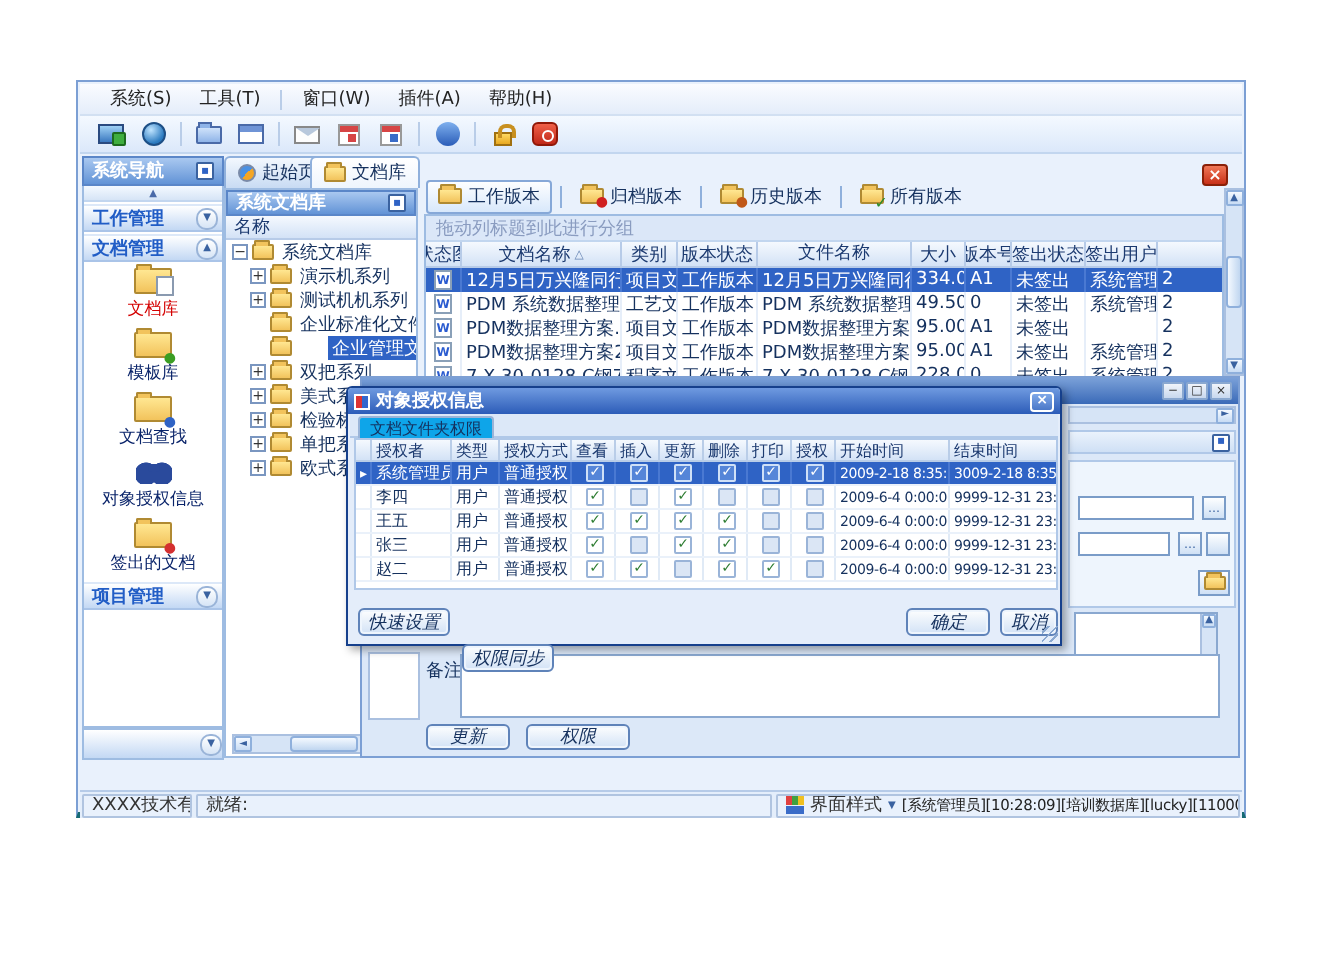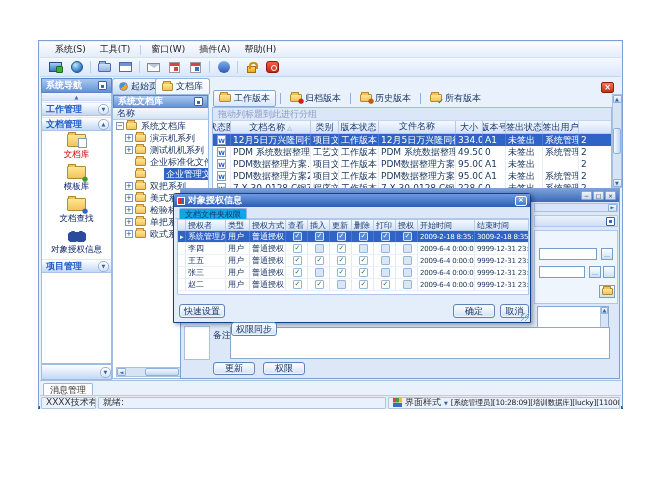--- a/index.html
+++ b/index.html
@@ -143,23 +143,23 @@
   .pfield { position:absolute; background:#fff; border:1px solid #7a9cc8; height:12px; }
   .pbtn { position:absolute; width:12px; height:12px; background:linear-gradient(#fdfeff,#cfe0f5); border:1px solid #7a9cc8;
     font-size:6px; color:#3a62a0; display:flex; align-items:center; justify-content:center; }
   .ptextarea { position:absolute; left:356px; top:117px; width:72px; height:48px; background:#fff; border:1px solid #8aa8d0; }
   .ptscroll { position:absolute; right:0; top:0; width:8px; height:100%; background:#d6e4f6; border-left:1px solid #aac0e0;
     display:flex; flex-direction:column; justify-content:space-between; align-items:center; }
   .remark-label { position:absolute; left:32px; top:140px; color:#15315e; }
   .leftbox { position:absolute; left:3px; top:137px; width:26px; height:34px; background:#fff; border:1px solid #aac0e0; }
   .remarkbox { position:absolute; left:49px; top:138px; width:380px; height:32px; background:#fff; border:1px solid #8aa8d0; }
   .xpbtn { background:linear-gradient(#fdfefe,#d2e2f6); border:1px solid #5f83b9; border-radius:3px; color:#15315e;
-    display:flex; align-items:center; justify-content:center; box-shadow:inset 0 0 0 1px #eef5fd; }
+    display:flex; align-items:center; justify-content:center; box-shadow:inset 0 0 0 1px #eef5fd;font-style:italic; }
   .pb-update { position:absolute; left:32px; top:173px; width:42px; height:13px; }
-  .pb-perm { position:absolute; left:82px; top:173px; width:42px; height:13px; }
+  .pb-perm { position:absolute; left:82px; top:173px; width:52px; height:13px; }
 
   
   .dialog { left:173px; top:193px; width:358px; height:130px; background:#ece9d8; background:#e4edfa;
     border:1px solid #16408c; border-radius:3px 3px 0 0; box-shadow:2px 2px 4px rgba(0,0,0,.35); z-index:10; }
   .dtitle { position:absolute; left:0; top:0; width:356px; height:13px; border-radius:2px 2px 0 0;
     background:linear-gradient(#6f9ae0,#2c5cb8); display:flex; align-items:center; gap:3px; padding:0 3px; color:#fff; font-weight:bold; }
   .dico { width:8px; height:8px; background:linear-gradient(90deg,#d33 50%,#36c 50%); border:1px solid #fff; flex:none; }
   .dclose { margin-left:auto; width:12px; height:10px; background:linear-gradient(#7fa8e8,#4a78c8); border:1px solid #fff; border-radius:2px;
     color:#fff; font-size:7px; display:flex; align-items:center; justify-content:center; line-height:1; }
   .dtabrow { position:absolute; left:1px; top:13px; width:354px; height:12px; background:#dce8f8; border-bottom:1px solid #b0c8e8; }
@@ -275,20 +275,24 @@
         <span class="lbl">模板库</span>
       </div>
       <div class="sitem">
         <span class="i-folder-find big"></span>
         <span class="lbl">文档查找</span>
       </div>
       <div class="sitem">
         <span class="i-binoculars"></span>
         <span class="lbl">对象授权信息</span>
       </div>
+      <div class="sitem">
+        <span class="i-folder-clock big"></span>
+        <span class="lbl">签出的文档</span>
+      </div>
       <div class="sgh">
         <span>项目管理</span>
         <span class="sghb">▼</span>
       </div>
     </div>
   <div class="abs sbstrip">
     <span class="sghb">▼</span>
   </div>
 
   <div class="abs tab inactive" style="left:112px;text-align:right;">
@@ -700,23 +704,20 @@
           </div>
         </div>
     </div>
     <div class="xpbtn db-quick">快速设置</div>
     <div class="xpbtn db-sync">权限同步</div>
     <div class="xpbtn db-ok">确定</div>
     <div class="xpbtn db-cancel">取消</div>
     <div class="grip"></div>
   </div>
 
-  <div class="abs bstrip">
-    <span class="btab">消息管理</span>
-  </div>
   <div class="abs statusbar">
     <span class="scell" style="width:55px;">XXXX技术有限公司</span>
     <span class="scell" style="width:288px;">就绪:</span>
     <span class="scell" style="flex:1;">
       <span class="gridicon"></span>
       <span>界面样式</span>
       <span class="chev">▼</span>
       <span class="sess">[系统管理员][10:28:09][培训数据库][lucky][11000]</span>
       <span class="sgrip" style="margin-left:auto;"></span>
     </span>

